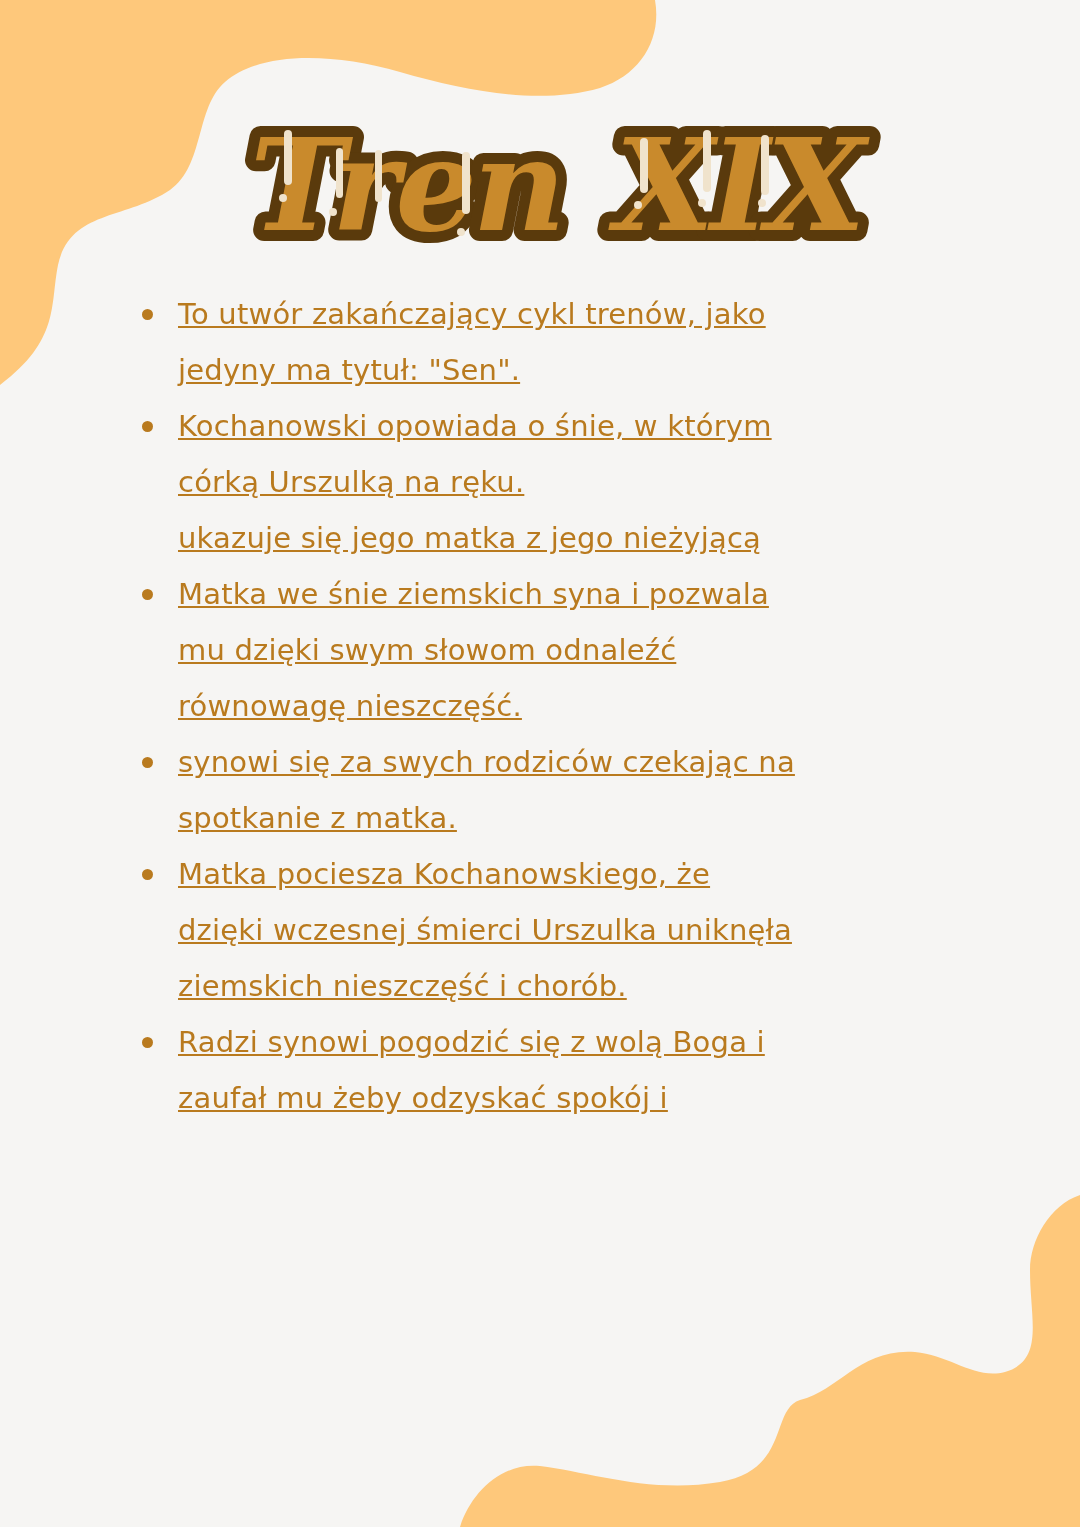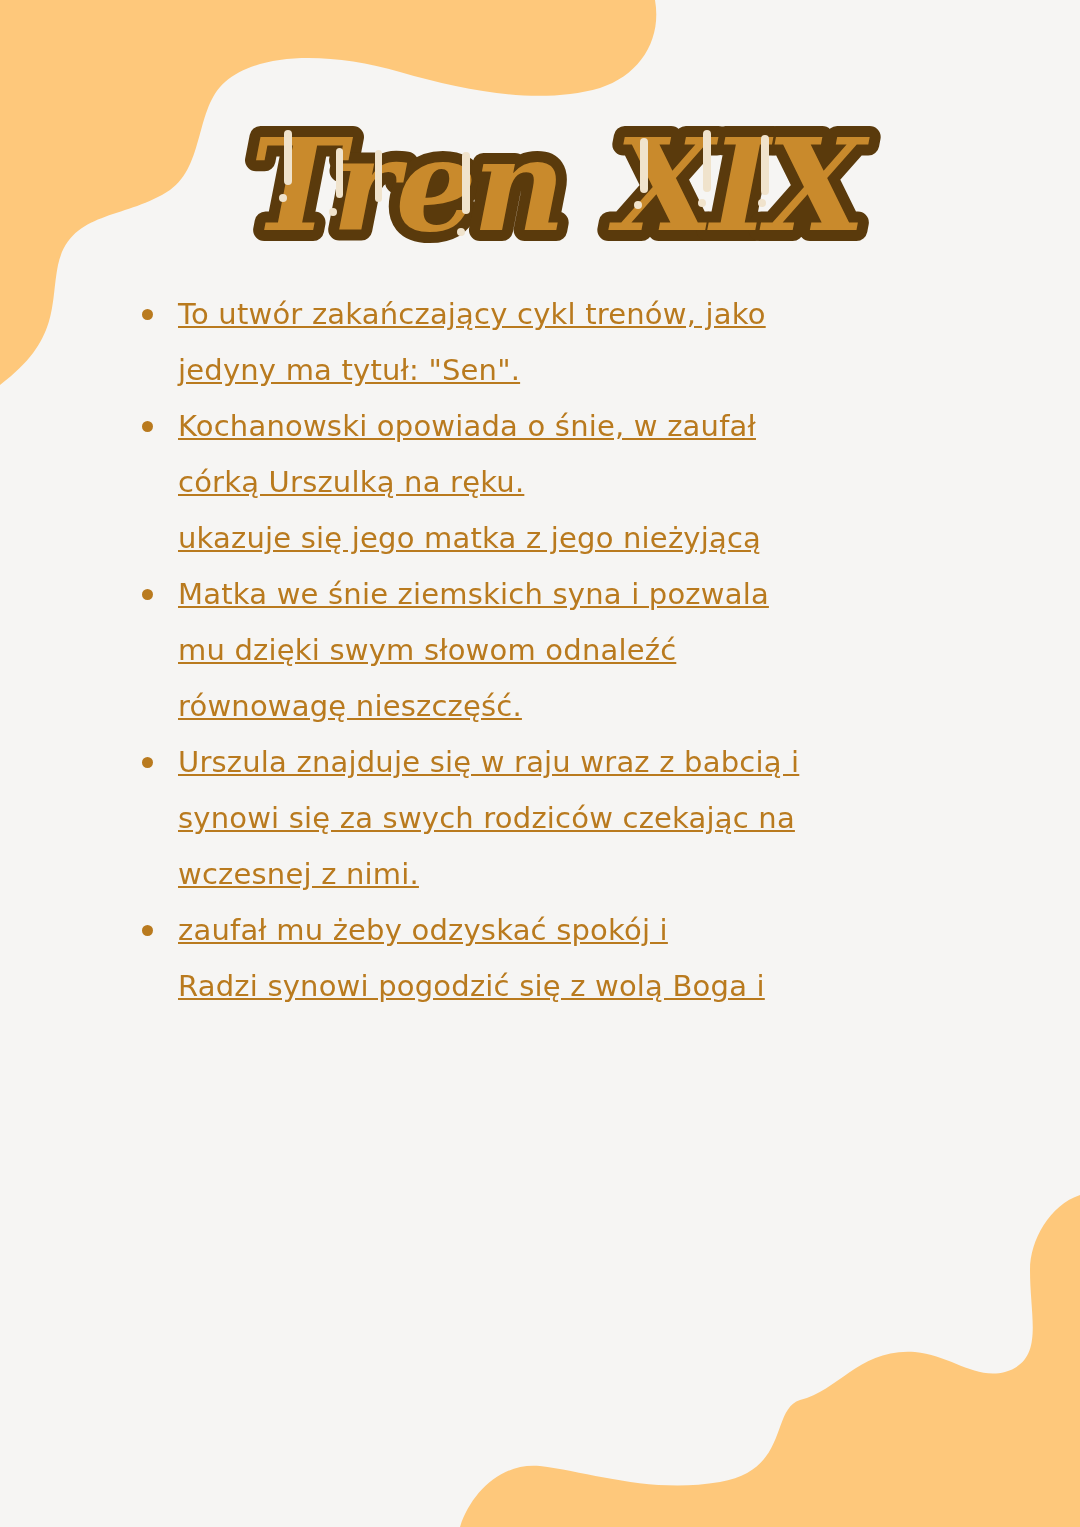--- a/index.html
+++ b/index.html
@@ -114,35 +114,40 @@
 
 <div class="content">
   <ul class="points">
     <li>
       <span class="bullet"></span>
       <span class="line">To utwór zakańczający cykl trenów, jako</span>
       <span class="line">jedyny ma tytuł: "Sen".</span>
     </li>
     <li>
       <span class="bullet"></span>
-      <span class="line">Kochanowski opowiada o śnie, w zaufał</span>
+      <span class="line">Kochanowski opowiada o śnie, w którym</span>
       <span class="line">córką Urszulką na ręku.</span>
       <span class="line">ukazuje się jego matka z jego nieżyjącą</span>
     </li>
     <li>
       <span class="bullet"></span>
       <span class="line">Matka we śnie ziemskich syna i pozwala</span>
       <span class="line">mu dzięki swym słowom odnaleźć</span>
       <span class="line">równowagę nieszczęść.</span>
     </li>
     <li>
       <span class="bullet"></span>
-      <span class="line">Urszula znajduje się w raju wraz z babcią i</span>
       <span class="line">synowi się za swych rodziców czekając na</span>
-      <span class="line">wczesnej z nimi.</span>
+      <span class="line">spotkanie z matka.</span>
     </li>
     <li>
       <span class="bullet"></span>
+      <span class="line">Matka pociesza Kochanowskiego, że</span>
+      <span class="line">dzięki wczesnej śmierci Urszulka uniknęła</span>
+      <span class="line">ziemskich nieszczęść i chorób.</span>
+    </li>
+    <li>
+      <span class="bullet"></span>
+      <span class="line">Radzi synowi pogodzić się z wolą Boga i</span>
       <span class="line">zaufał mu żeby odzyskać spokój i</span>
-      <span class="line">Radzi synowi pogodzić się z wolą Boga i</span>
     </li>
   </ul>
 </div>
 
 </body></html>

